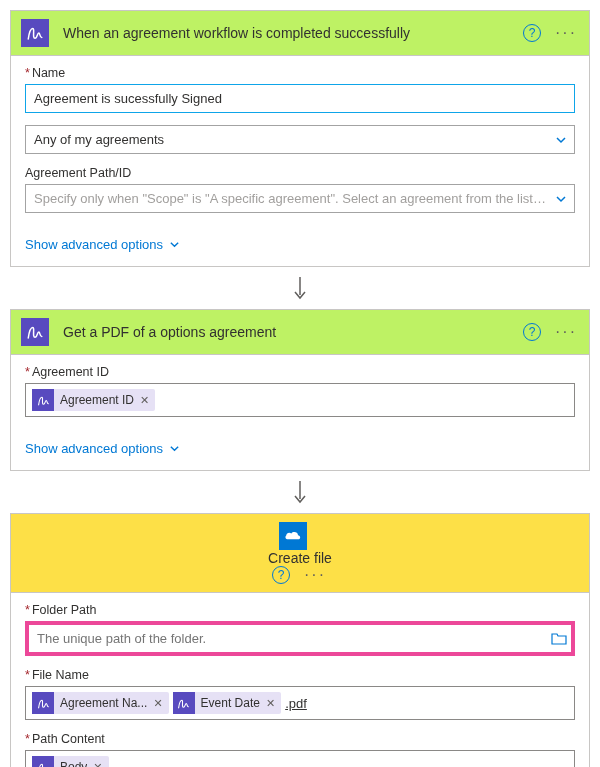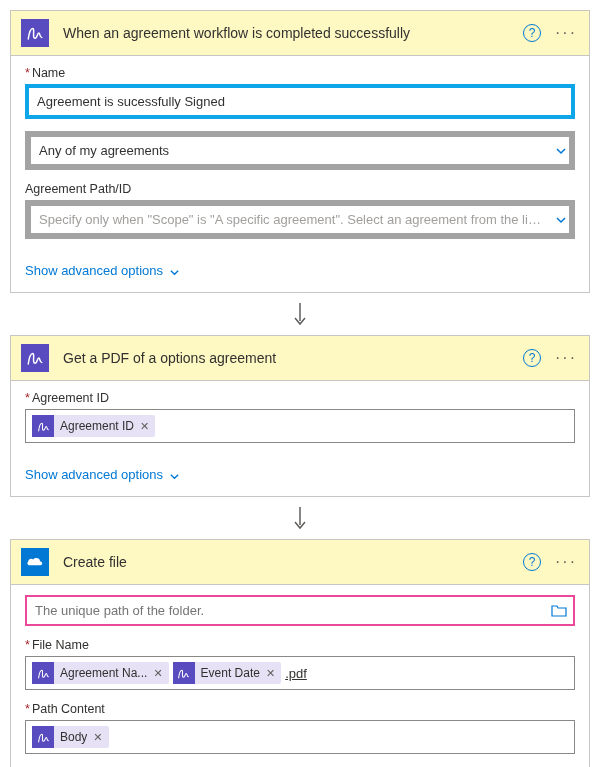--- a/index.html
+++ b/index.html
@@ -12,25 +12,26 @@
     width: 600px;
   }
   .card {
     border: 1px solid #c8c6c4;
     margin-bottom: 0;
   }
   .card-header {
     display: flex;
     align-items: center;
     padding: 8px 10px;
-    background: #fef9c3;
+    background: #bef264;
     border-bottom: 1px solid #c8c6c4;
   }
   .card-header.blue {
-    background: #fef9c3;
+    background: #fde047;
+    flex-direction: column;
   }
   .card-logo {
     width: 28px; height: 28px;
     background: #584abf;
     display: flex; align-items: center; justify-content: center;
     color: #fff;
     margin-right: 14px;
     flex: none;
   }
   .card-logo.blue { background: #0078d4; }
@@ -50,48 +51,48 @@
     color: #605e5c;
     cursor: pointer;
     padding: 0 2px;
   }
   .card-body { padding: 10px 14px 14px; }
   .field { margin-bottom: 12px; }
   .field-label { font-size: 12.5px; color: #323130; margin-bottom: 4px; display: block; }
   .req::before { content: "*"; color: #a4262c; margin-right: 2px; }
   .text-input {
     width: 100%;
-    border: 4px solid #0ea5e9;
+    border: 1px solid #0ea5e9;
     padding: 6px 8px;
     font-size: 13px;
     color: #323130;
     background: #fff;
   }
   .text-input::placeholder { color: #a19f9d; }
   .select-wrap { position: relative; }
   .select {
     width: 100%;
-    border: 6px solid #a3a3a3;
+    border: 1px solid #a3a3a3;
     padding: 6px 28px 6px 8px;
     font-size: 13px;
     background: #fff;
     cursor: pointer;
     display: flex; 
   }
   .select.placeholder { color: #a19f9d; }
   .chev {
     position: absolute; right: 8px; top: 50%; transform: translateY(-50%);
     color: #0078d4; font-size: 12px; pointer-events: none;
   }
   .show-adv {
     color: #0078d4;
     font-size: 13px;
     padding: 10px 14px 14px;
     cursor: pointer;
-    display: flex; align-items: flex-end; gap: 6px;
+    display: flex; align-items: center; gap: 6px;
   }
   .show-adv .chev-inline { color: #0078d4; font-size: 11px; }
   .connector {
     display: flex; justify-content: center; padding: 8px 0;
   }
   .arrow-down {
     color: #605e5c; font-size: 22px; line-height: 1;
   }
   .token-row {
     width: 100%;
@@ -112,21 +113,21 @@
     background: #584abf;
     display: flex; align-items: center; justify-content: center;
     color: #fff; margin-right: 6px;
     flex: none;
   }
   .token-label { font-size: 12px; color: #323130; white-space: nowrap; max-width: 90px; overflow: hidden; text-overflow: ellipsis; }
   .token-x { margin-left: 6px; color: #605e5c; cursor: pointer; font-size: 11px; }
   .suffix-text { font-size: 13px; color: #323130; text-decoration: underline; }
   .folder-input {
     width: 100%;
-    border: 2px solid #ec4899;
+    border: 4px solid #ec4899;
     padding: 6px 28px 6px 8px;
     color: #a19f9d;
     font-size: 13px;
     background: #fff;
     position: relative;
   }
   .folder-wrap { position: relative; }
   .folder-icon {
     position: absolute; right: 8px; top: 50%; transform: translateY(-50%);
     color: #0078d4; cursor: pointer;
@@ -257,20 +258,21 @@
         </svg>
     </div>
     <div class="card-title">Create file</div>
     <div class="header-actions">
       <div class="help-icon">?</div>
       <div class="more-btn">···</div>
     </div>
   </div>
   <div class="card-body">
     <div class="field">
+      <label class="field-label req">Folder Path</label>
       <div class="folder-wrap">
         <input class="folder-input" placeholder="The unique path of the folder." style="">
         <span class="folder-icon">
           <svg width="16" height="14" viewBox="0 0 16 14">
               <path d="M1 3 L1 12 L15 12 L15 4 L7 4 L6 2 L1 2 Z" stroke="#0078d4" stroke-width="1.2" fill="none"></path>
             </svg>
         </span>
       </div>
     </div>
     <div class="field">

